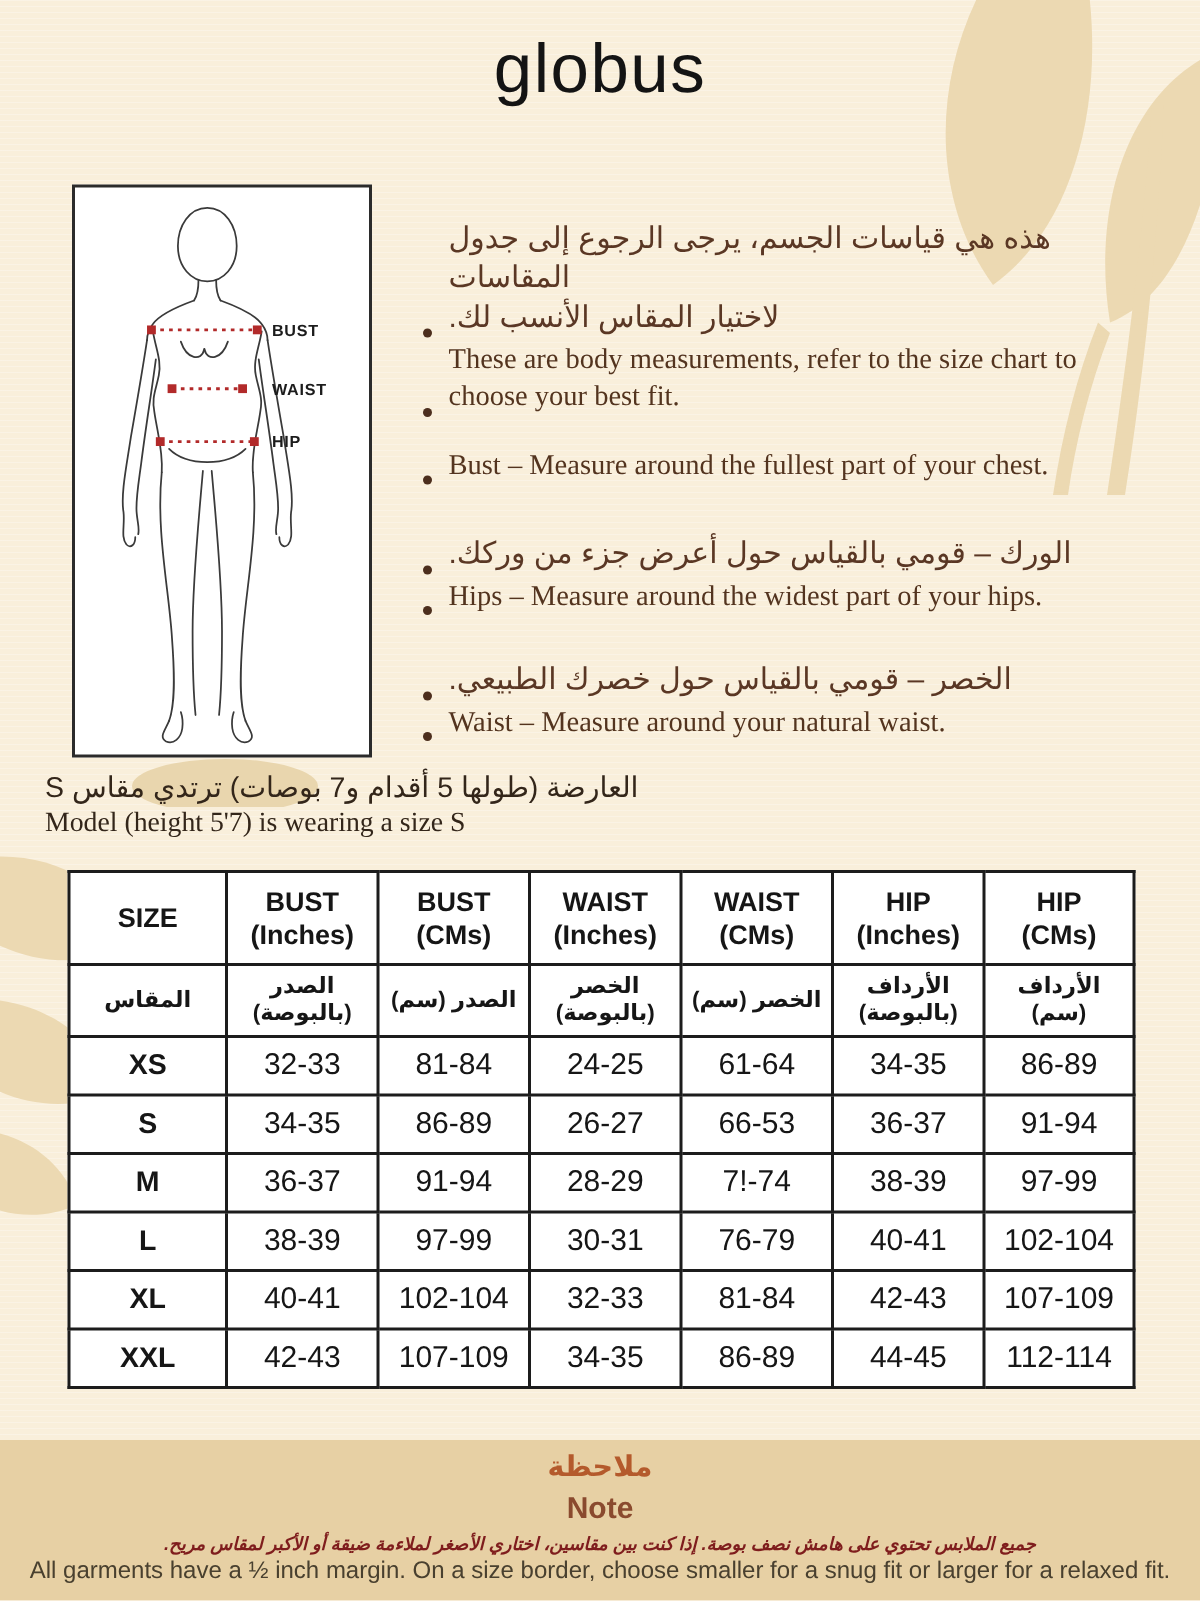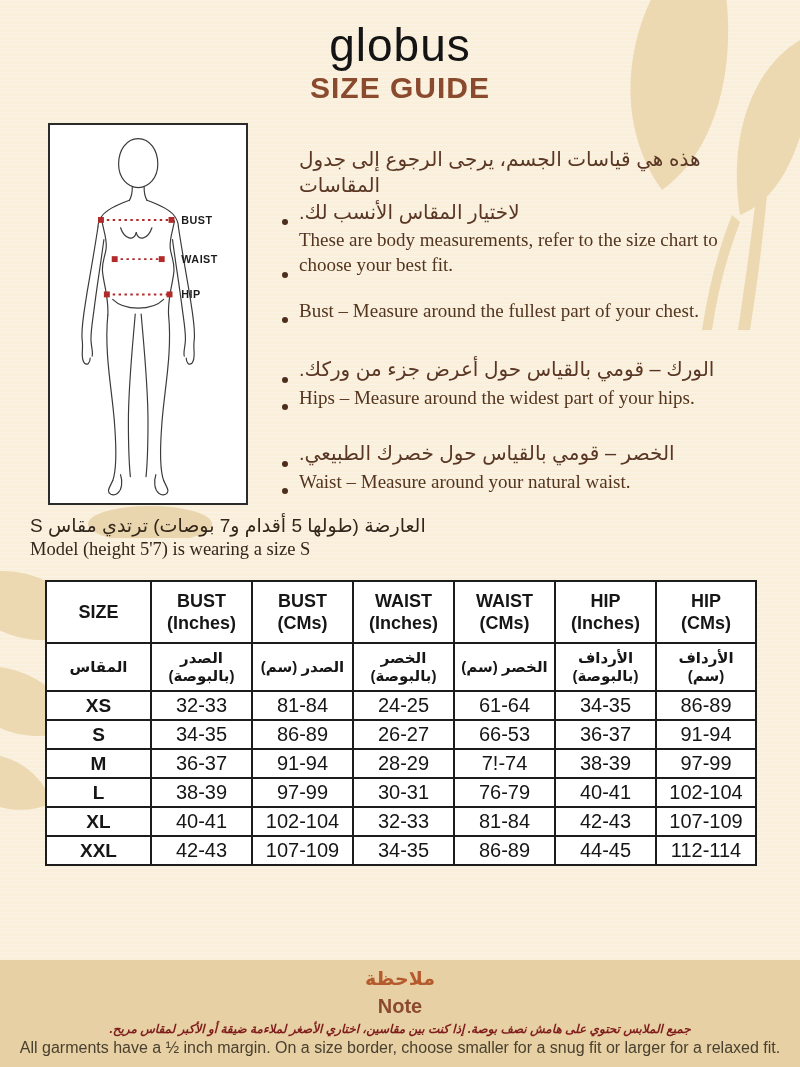--- a/index.html
+++ b/index.html
@@ -48,21 +48,21 @@
   table.size-table {
     position:absolute; left:45px; top:580px; width:710px;
     border-collapse:collapse; table-layout:fixed; background:#fff;
   }
   .size-table th, .size-table td {
     border:2px solid #1c1c1c; text-align:center; vertical-align:middle;
     background:#fff; color:#161616; padding:0 2px;
   }
   .hdr-en th { height:62px; font-size:18px; font-weight:bold; line-height:1.25; white-space:pre-line; }
   .hdr-ar th { height:48px; font-size:15px; font-weight:bold; line-height:1.2; white-space:pre-line; direction:rtl; }
-  .size-table tbody td { height:29px; font-size:20px; }
+  .size-table tbody td { height:39px; font-size:20px; }
   .size-table tbody td.size-col { font-weight:bold; font-size:19px; }
 
   .note {
     position:absolute; left:0; top:960px; width:800px; height:107px;
     background:#e7d0a4; text-align:center; padding-top:7px;
   }
   .note-title-ar { font-size:19px; font-weight:bold; color:#b45a2c; direction:rtl; }
   .note-title-en { font-size:20px; font-weight:bold; color:#8a4a2e; margin-top:5px; }
   .note-body-ar { font-size:12px; font-weight:bold; color:#7f1d1d; direction:rtl; margin-top:4px;font-style:italic; }
   .note-body-en { font-size:16px; color:#49402f; margin-top:3px; }
@@ -87,21 +87,20 @@
       <path d="M-40,170 C15,160 60,185 78,230 C30,250 -20,230 -40,195 Z"></path>
       <path d="M-40,255 C5,250 40,270 52,305 C15,322 -25,305 -40,280 Z"></path>
     </g>
   </svg>
 
   <svg class="deco deco-under-figure" width="130" height="40" viewBox="0 0 130 40">
     <ellipse cx="65" cy="26" rx="62" ry="18" fill="#e9d6ae"></ellipse>
   </svg>
 
   <div class="logo">globus</div>
-  <div class="guide-title">SIZE GUIDE</div>
 
   <div class="figure-box">
     <svg viewBox="0 0 200 382">
       <g fill="none" stroke="#3a3a3a" stroke-width="1.2" stroke-linecap="round">
         <path d="M90,12 C78,12 70,24 70,38 C70,52 79,62 90,62 C101,62 110,52 110,38 C110,24 102,12 90,12 Z"></path>
         <path d="M84,61 C84,67 83,72 81,75"></path>
         <path d="M96,61 C96,67 97,72 99,75"></path>
         <path d="M81,75 C70,79 58,84 53,91 C50,95 49,99 49,102"></path>
         <path d="M99,75 C110,79 122,84 127,91 C130,95 131,99 131,102"></path>
         <path d="M49,102 C46,122 42,145 38,168 C35,188 31,207 33,219 C34,228 31,236 35,241 C38,244 41,241 41,236"></path>

